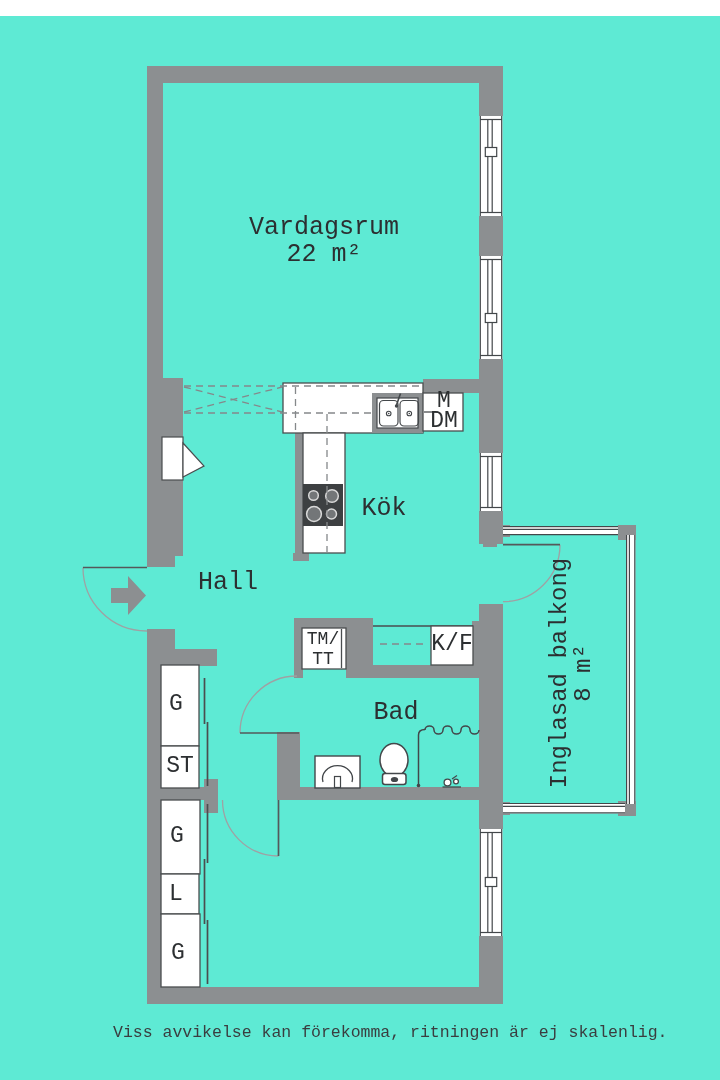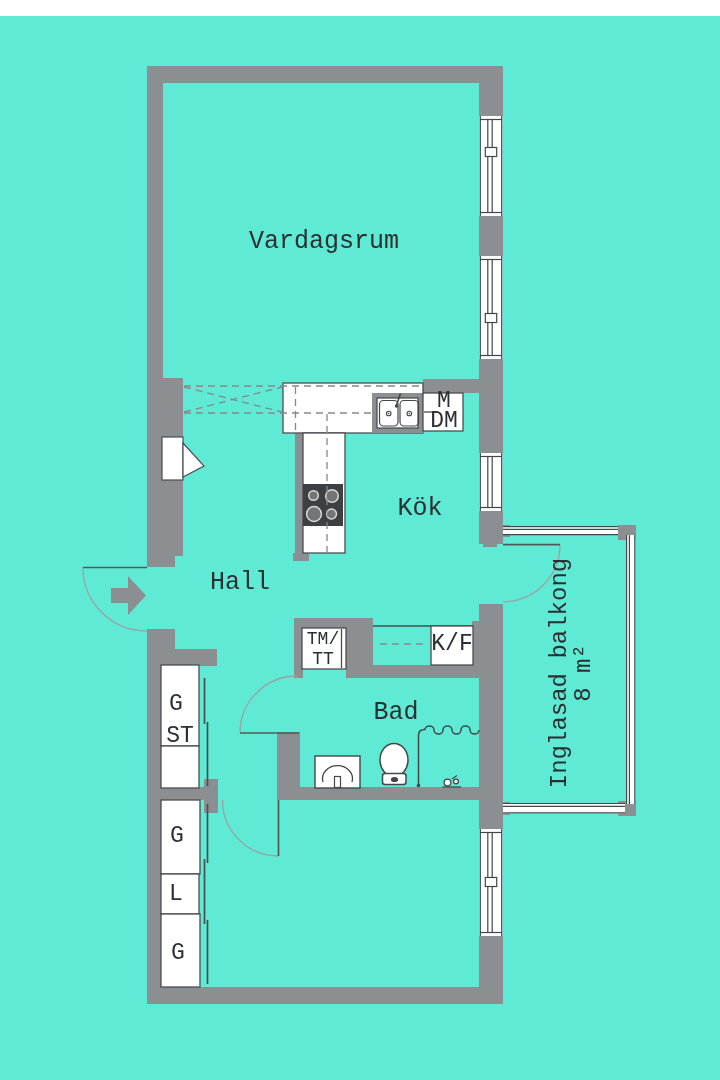--- a/index.html
+++ b/index.html
@@ -217,25 +217,26 @@
       <circle cx="447.5" cy="766.5" r="3.4" fill="#ffffff" stroke-width="1.3"></circle>
       <circle cx="456" cy="765.5" r="2.4" fill="#ffffff" stroke-width="1.3"></circle>
       <line x1="442.5" y1="771" x2="461" y2="771" stroke-width="1.3"></line>
       <line x1="452" y1="763" x2="457" y2="759.5" stroke-width="1.1"></line>
     </g>
   </g>
 </svg>
 
 <div class="lbl room" style="left:324px;top:225px;">
   <div>Vardagsrum</div>
-</div>
-<div class="lbl room" style="left:420px;top:492px;">
+  <div>22 m²</div>
+</div>
+<div class="lbl room" style="left:384px;top:492px;">
   <div>Kök</div>
 </div>
-<div class="lbl room" style="left:240px;top:566px;text-align:right;">
+<div class="lbl room" style="left:228px;top:566px;text-align:right;">
   <div>Hall</div>
 </div>
 <div class="lbl room" style="left:396px;top:696px;">
   <div>Bad</div>
 </div>
 <div class="lbl rot" style="left:572px;top:657px;">
   <div>Inglasad balkong</div>
   <div>8 m²</div>
 </div>
 
@@ -247,27 +248,28 @@
   <div>TM/</div>
   <div>TT</div>
 </div>
 <div class="lbl small" style="left:452px;top:629px;">
   <div>K/F</div>
 </div>
 
 <div class="lbl small" style="left:176px;top:689px;">
   <div>G</div>
 </div>
-<div class="lbl small" style="left:180px;top:721px;">
+<div class="lbl small" style="left:180px;top:751px;">
   <div>ST</div>
 </div>
 <div class="lbl small" style="left:177px;top:821px;">
   <div>G</div>
 </div>
 <div class="lbl small" style="left:176px;top:879px;">
   <div>L</div>
 </div>
 <div class="lbl small" style="left:178px;top:938px;">
   <div>G</div>
 </div>
 
+<div class="disclaimer">Viss avvikelse kan förekomma, ritningen är ej skalenlig.</div>
 
 </div>
 
 </body></html>

